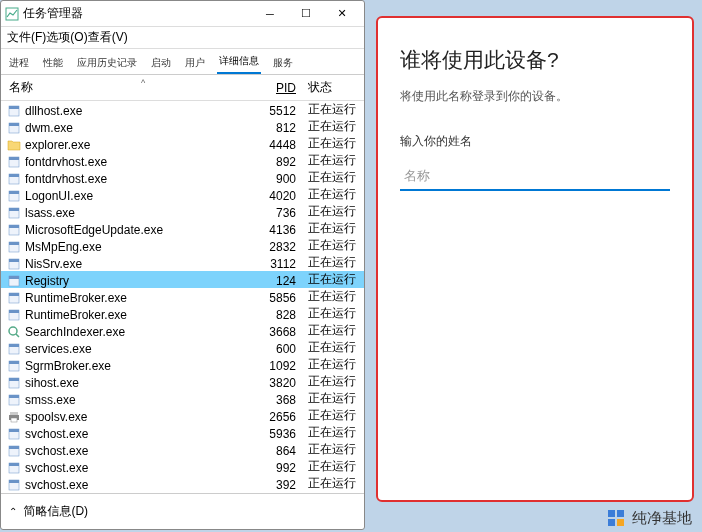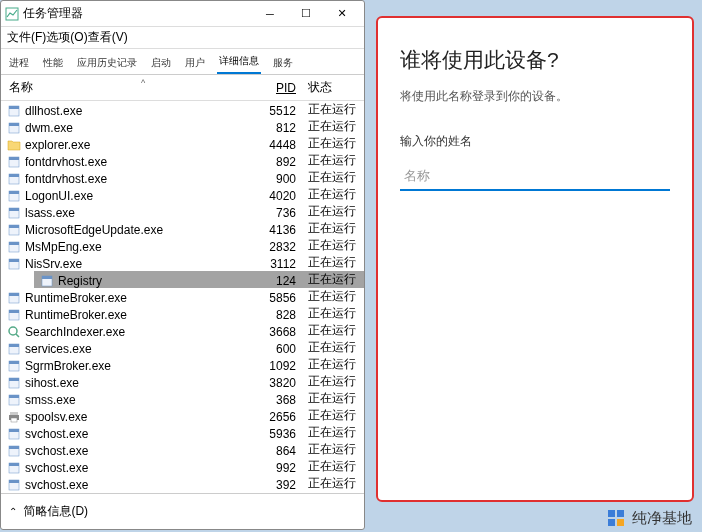--- a/index.html
+++ b/index.html
@@ -21,21 +21,21 @@
 .tm-tab.active { border-bottom: 2px solid #0078d4; color: #000; }
 
 .tm-header { height: 26px; display: flex; align-items: center; font-size: 12px; border-bottom: 1px solid #ddd; padding-right: 4px; position: relative; }
 .tm-col-name { flex: 1; padding-left: 8px; }
 .tm-col-pid { width: 54px; text-align: right; padding-right: 8px; text-decoration: underline; }
 .tm-col-status { width: 56px; padding-left: 4px; }
 .tm-sort-arrow { position: absolute; left: 140px; top: 3px; font-size: 9px; color: #666; }
 
 .tm-body { flex: 1; overflow-y: auto; overflow-x: hidden; font-size: 12px; }
 .tm-row { height: 17px; display: flex; align-items: flex-end; padding-right: 4px; }
-.tm-row.selected { background: #a3a3a3; margin-left: 33px; }
+.tm-row.selected { background: #7dd3fc; }
 .tm-cell-name { flex: 1; display: flex; align-items: center; padding-left: 6px; overflow: hidden; white-space: nowrap; }
 .tm-picon { width: 14px; height: 14px; margin-right: 4px; display: inline-block; flex-shrink: 0; }
 .tm-cell-pid { width: 54px; text-align: right; padding-right: 8px; }
 .tm-cell-status { width: 56px; padding-left: 4px; }
 
 .tm-footer { height: 36px; border-top: 1px solid #ccc; display: flex; align-items: center; padding: 0 8px; font-size: 12px; gap: 6px; }
 .tm-less-arrow { font-size: 10px; }
 .tm-less { flex: 1; }
 .tm-endtask { border: 1px solid #aaa; background: #f3f3f3; padding: 3px 12px; border-radius: 3px; cursor: default; }
 

